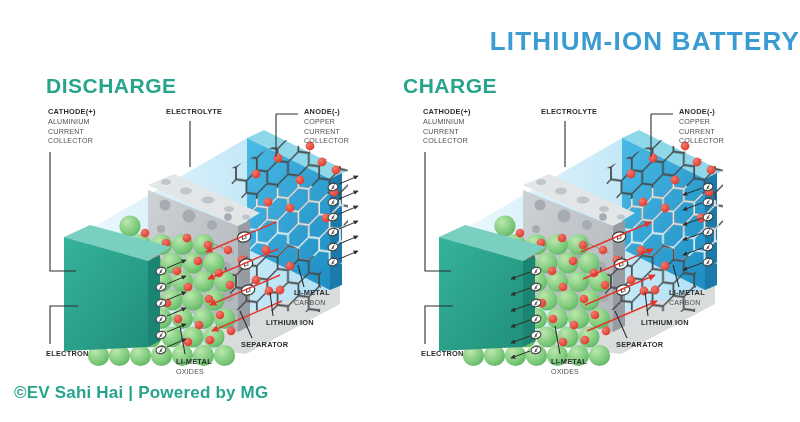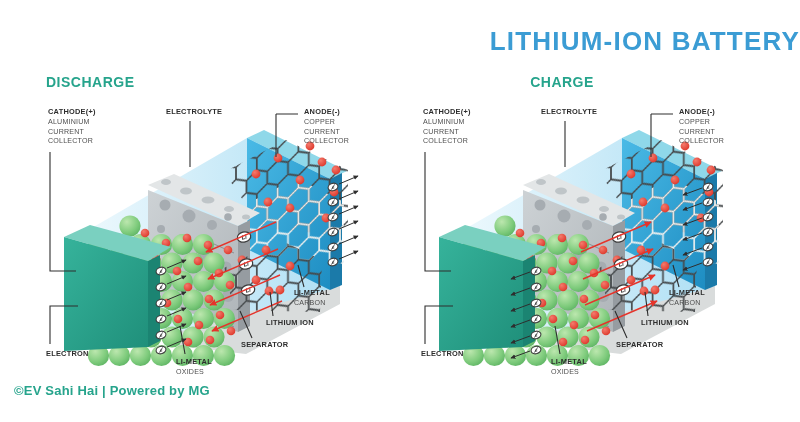--- a/index.html
+++ b/index.html
@@ -4,25 +4,25 @@
 <style>
   html,body{margin:0;padding:0}
   body{width:800px;height:422px;background:#ffffff;position:relative;overflow:hidden;
        font-family:"Liberation Sans",sans-serif;}
   .title{position:absolute;top:26px;left:0;width:800px;text-align:right;
          font-size:26px;font-weight:700;letter-spacing:1.2px;color:var(--title-c,#3B9CD4)}
   .panel{position:absolute;top:74px;width:368px;height:312px}
   #panel-0{left:28px}
   #panel-1{left:403px}
   .panel-header{position:absolute;top:0;left:0;width:100%;box-sizing:border-box;
-                font-size:14px;font-weight:700;letter-spacing:.5px;color:var(--header-c,#26A48C)}
+                font-size:21px;font-weight:700;letter-spacing:.5px;color:var(--header-c,#26A48C)}
   .align-left .panel-header{text-align:left;padding-left:18px}
-  .align-right .panel-header{text-align:center;padding-right:50px}
+  .align-right .panel-header{text-align:left;padding-right:50px}
   .panel svg{position:absolute;top:0;left:0;overflow:visible}
-  .footer{position:absolute;left:14px;top:383px;font-size:13px;font-weight:700;
+  .footer{position:absolute;left:14px;top:383px;font-size:17px;font-weight:700;
           color:var(--header-c,#26A48C);letter-spacing:.2px}
   
   .lt{font:700 7.4px "Liberation Sans",sans-serif;fill:#2d2d2d;letter-spacing:.25px}
   .ls{font:400 7.1px "Liberation Sans",sans-serif;fill:#4f4f4f;letter-spacing:.2px}
   .sym{font:italic 700 6px "Liberation Sans",sans-serif;fill:#333}
   .esym{font:italic 400 5px "Liberation Sans",sans-serif;fill:#333}
   .conn{stroke:#2e2e2e;stroke-width:1.1;fill:none}
   .ionln{stroke:var(--ion-c,#E5342B);stroke-width:1.4}
   .eln{stroke:#2e2e2e;stroke-width:1}
   .bond{stroke:#3b3b3b;stroke-width:.8;opacity:.45;fill:none}

